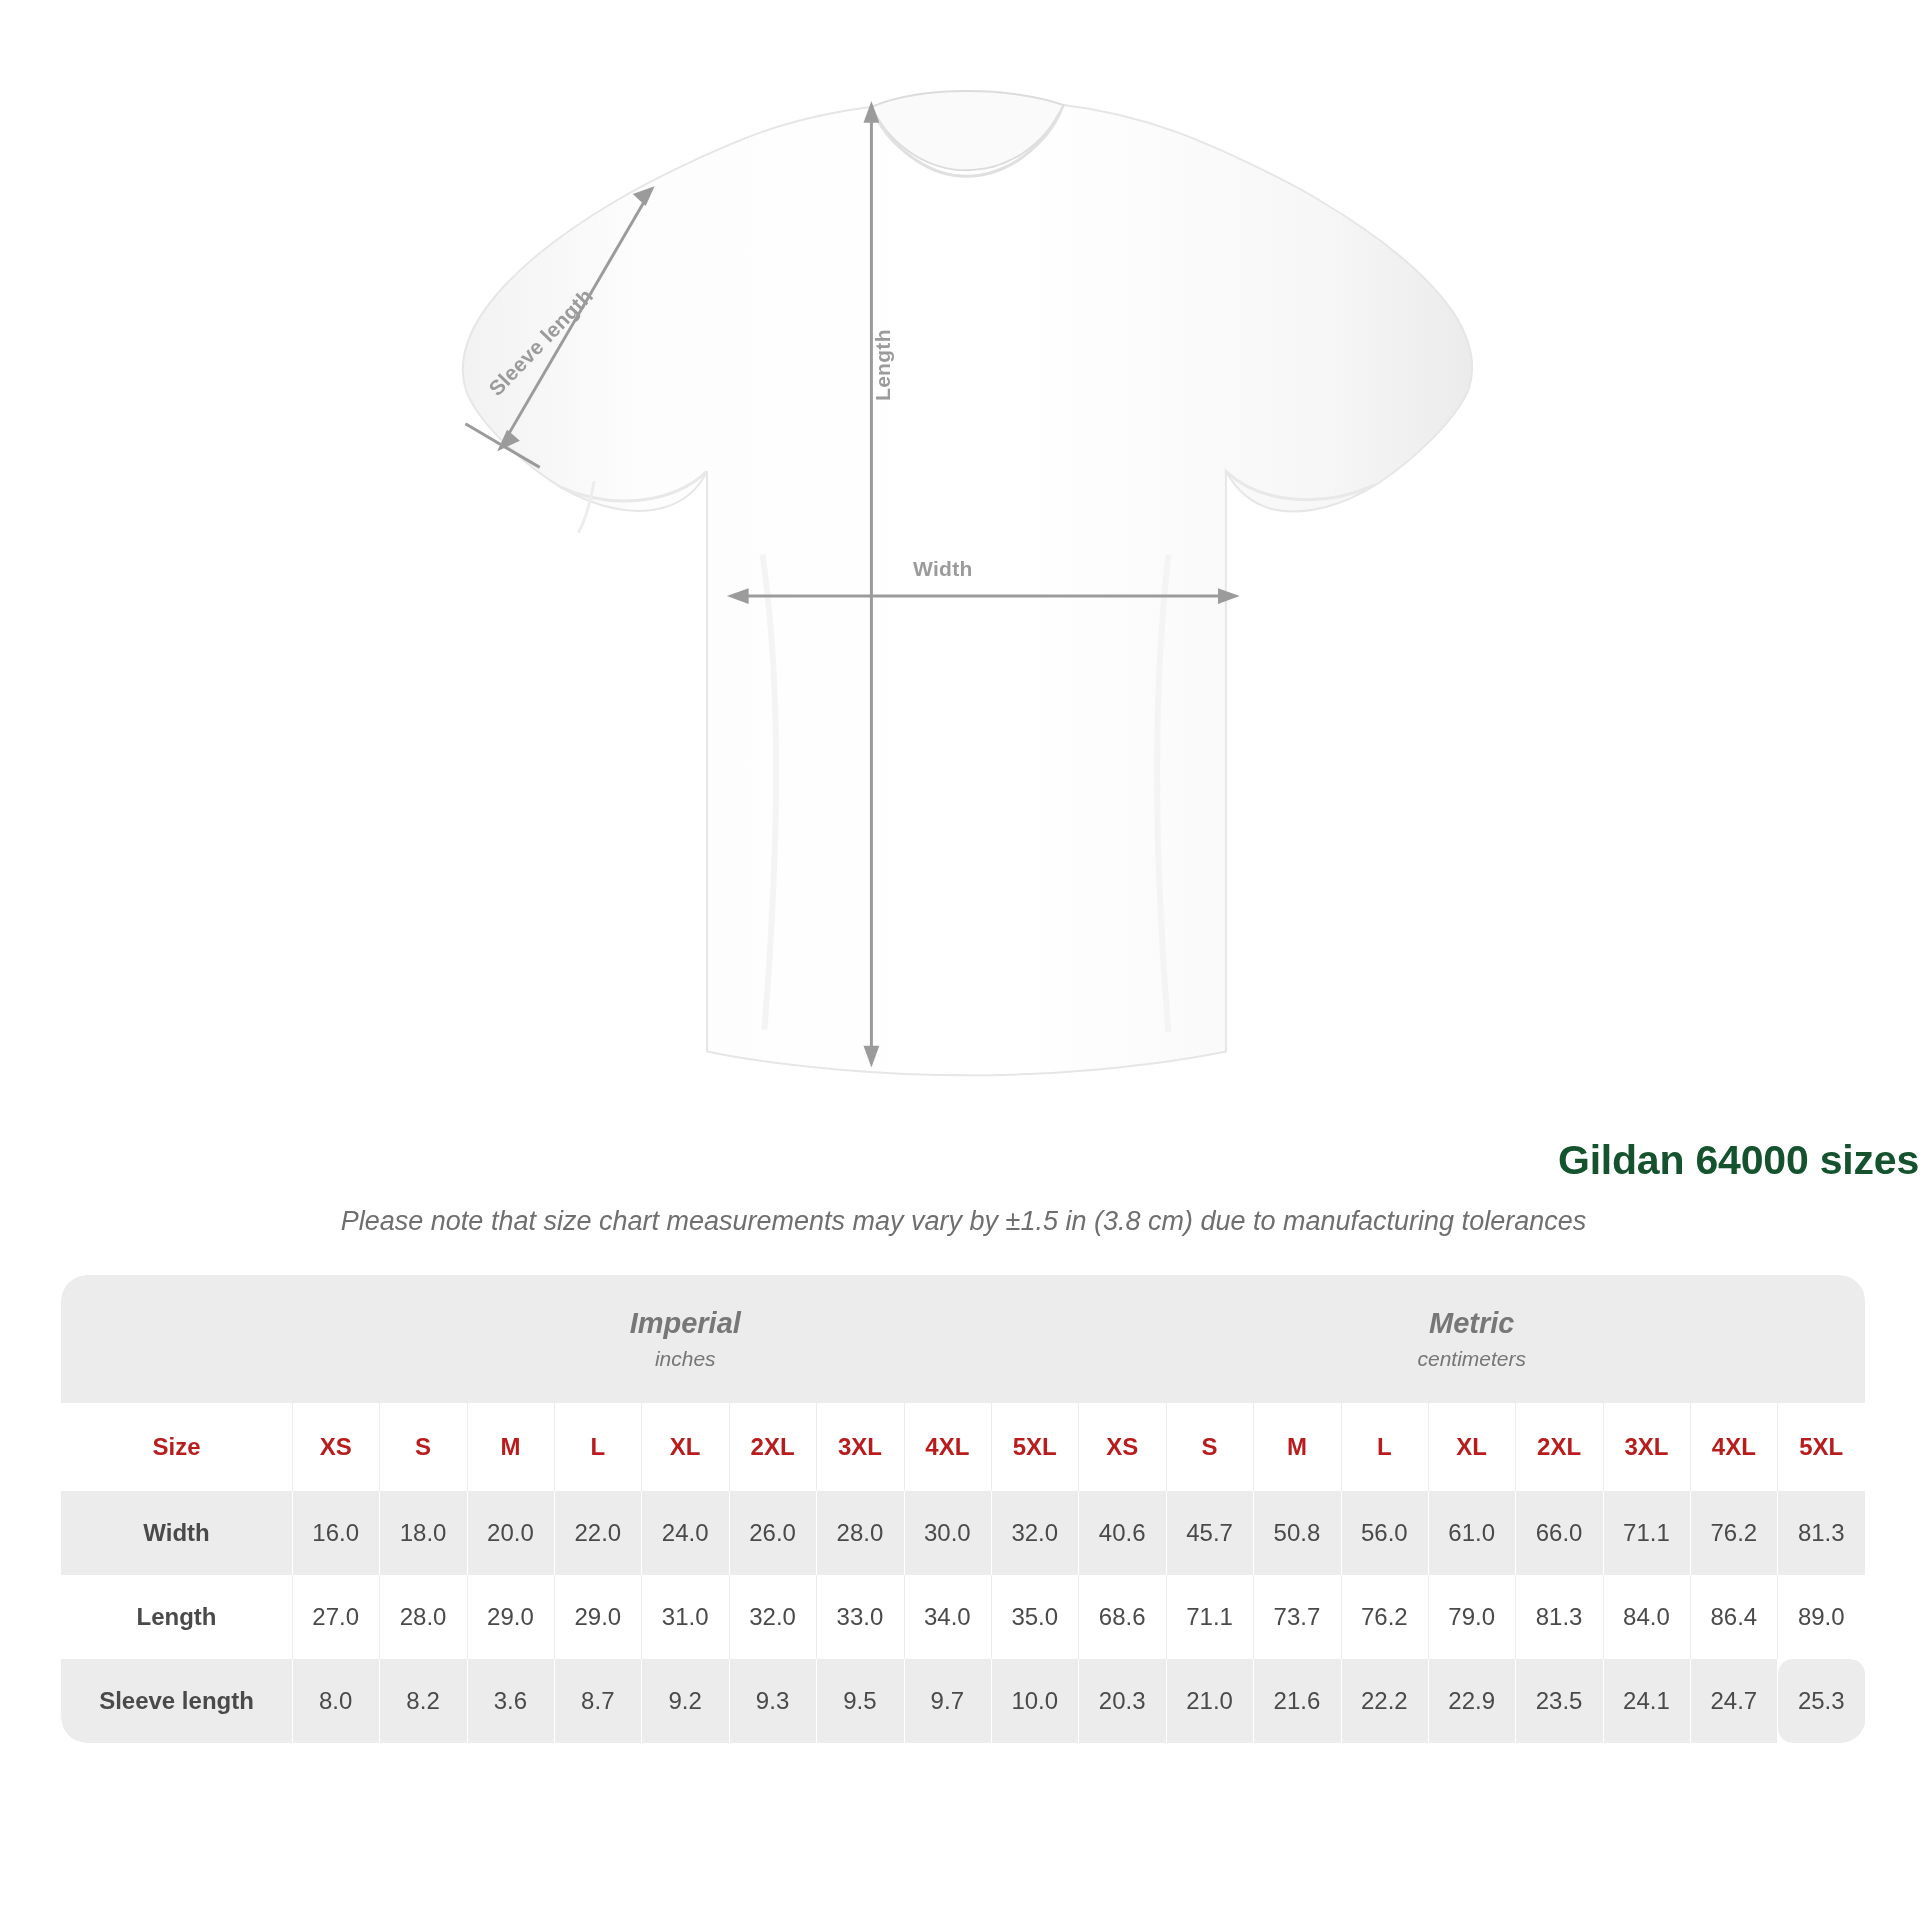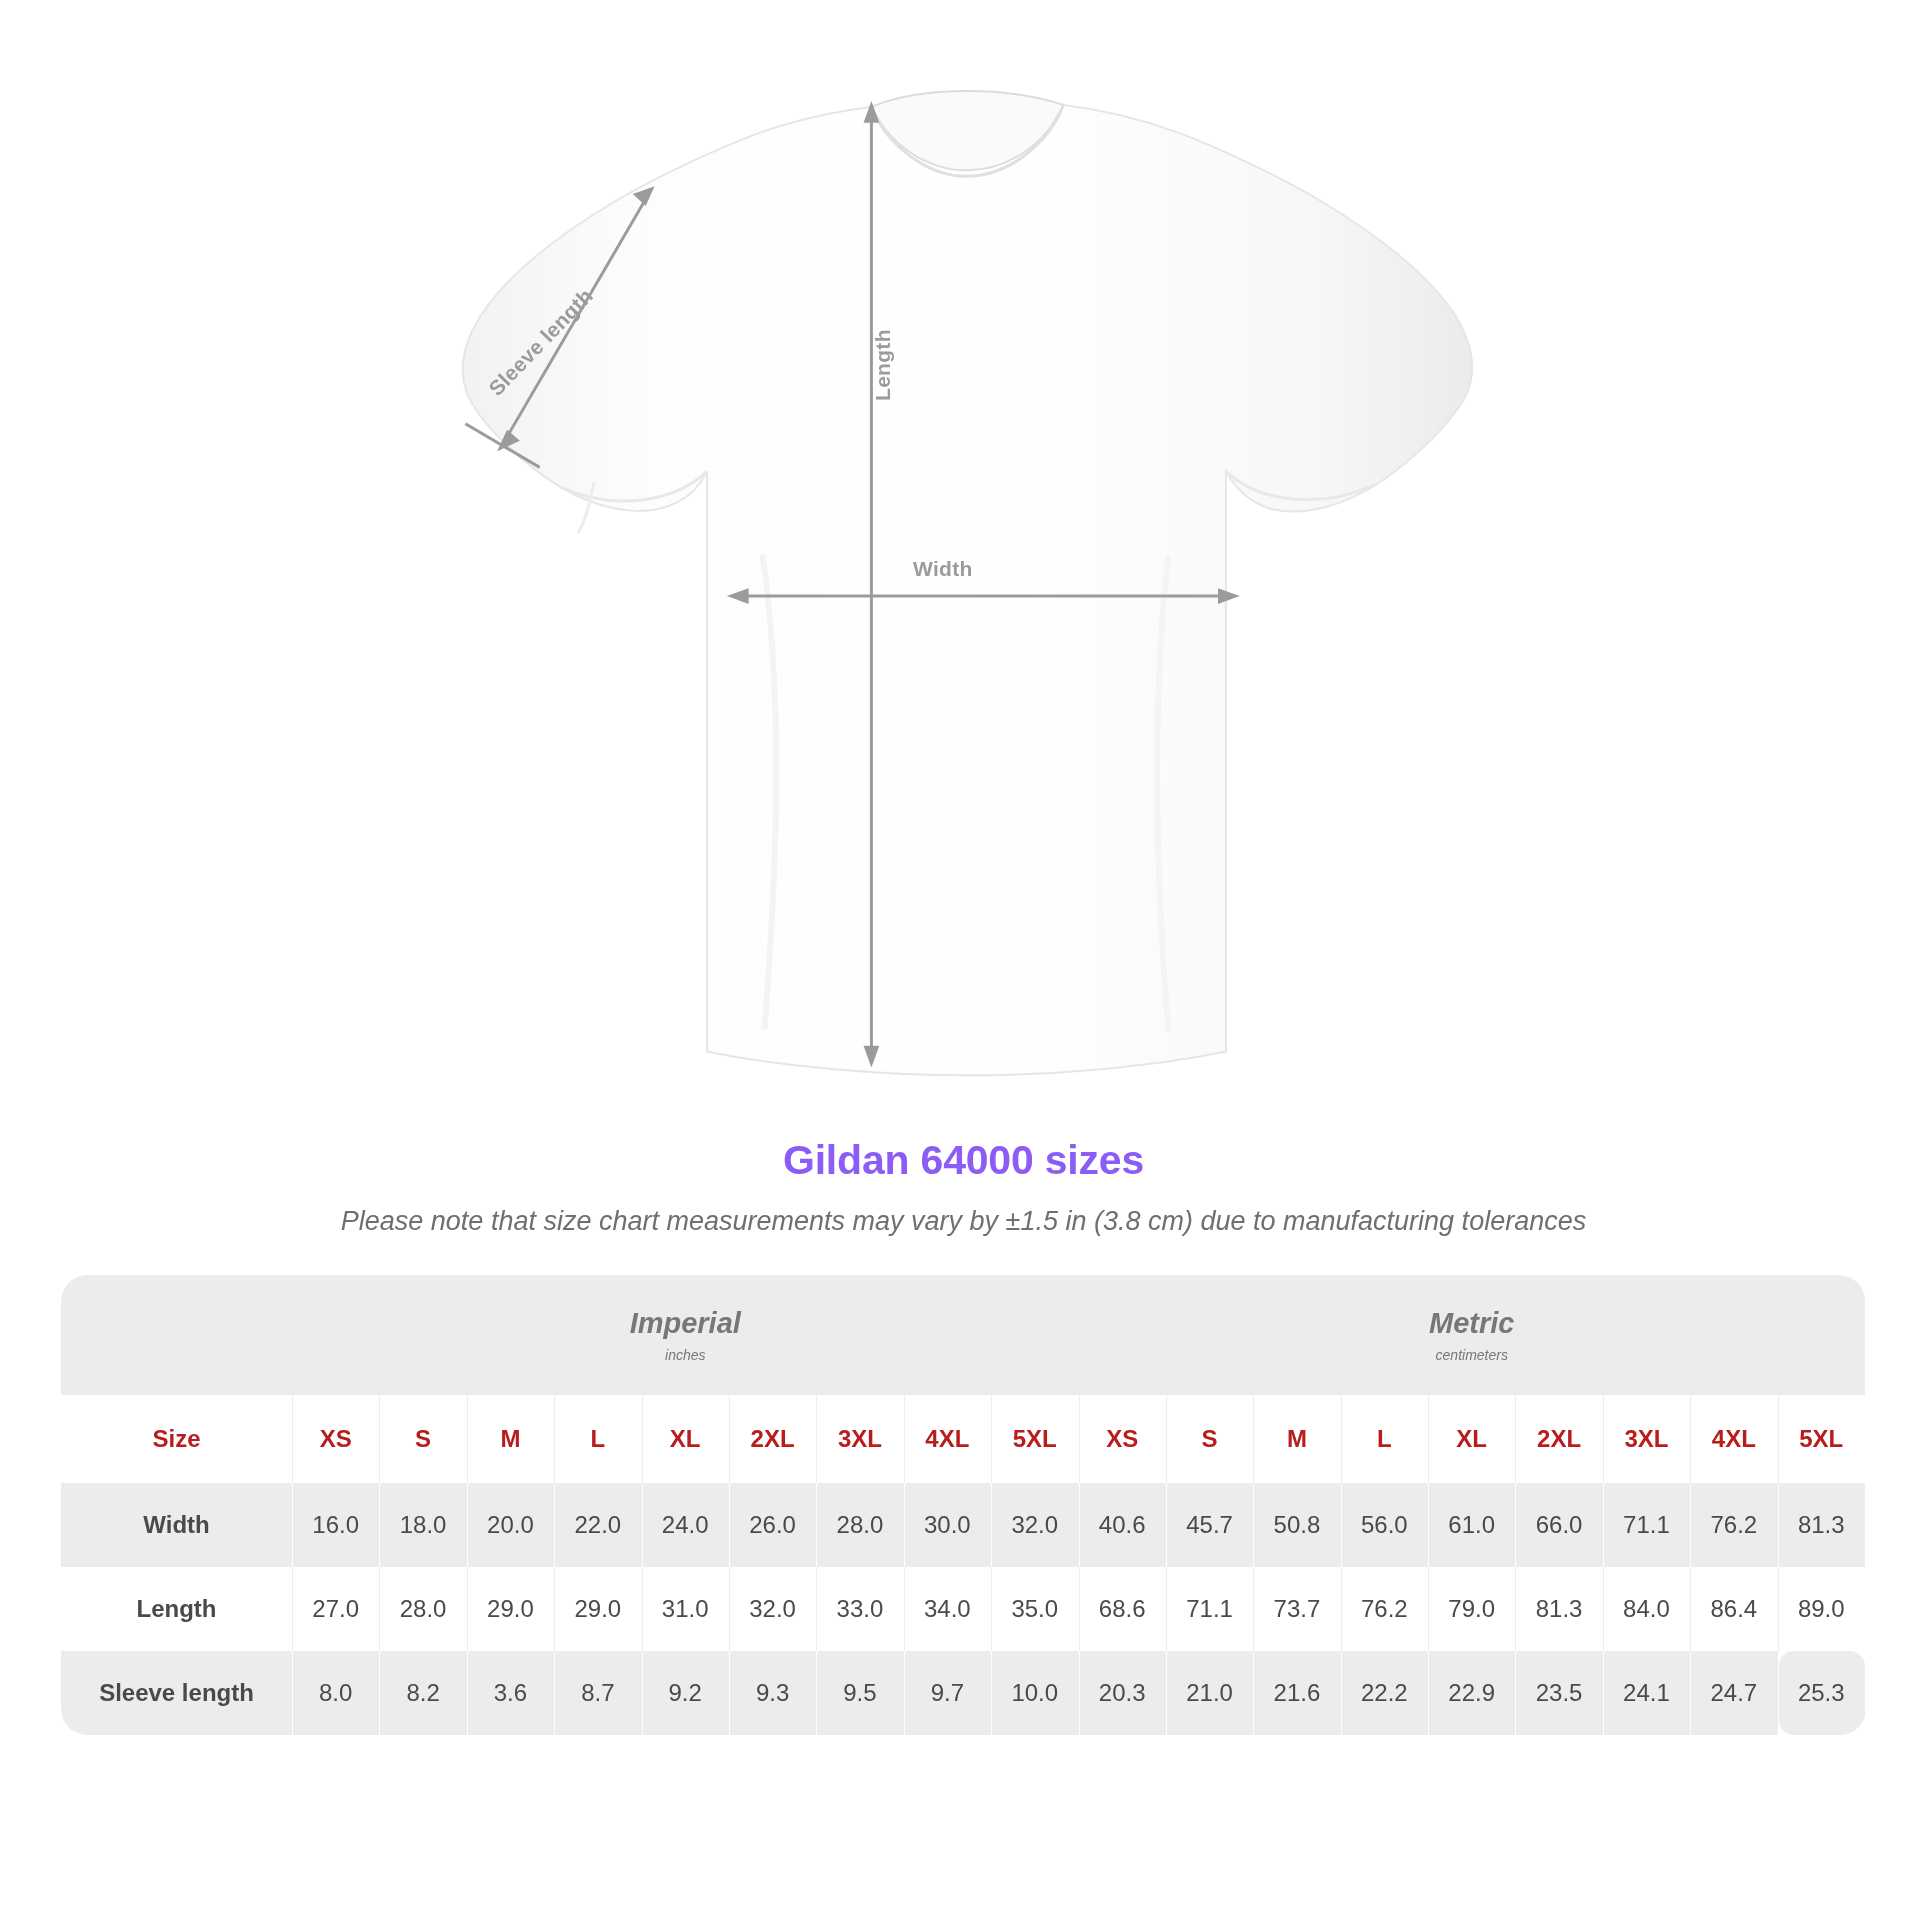--- a/index.html
+++ b/index.html
@@ -64,23 +64,24 @@
   }
 
   
   .title-block {
     text-align: center;
     margin-top: 28px;
   }
   .chart-title {
     font-size: 41px;
     font-weight: bold;
-    color: #8b5cf6;
-    margin: 0;
+    color: #14532d;
+    margin: 8px;
     letter-spacing: -0.2px;
+    text-align: right;
   }
   .chart-note {
     font-size: 27px;
     font-style: italic;
     color: #6f6f6f;
     margin-top: 22px;
   }
 
   
   .table-wrap {
@@ -104,21 +105,21 @@
     padding: 30px 0 32px 0;
   }
   .unit-name {
     font-size: 29px;
     font-style: italic;
     font-weight: bold;
     color: #777777;
     line-height: 1.25;
   }
   .unit-sub {
-    font-size: 14px;
+    font-size: 21px;
     font-style: italic;
     color: #777777;
     margin-top: 6px;
   }
   .head-row td {
     background: #ffffff;
     padding: 30px 0;
     font-size: 24px;
     font-weight: bold;
     color: #b91c1c;

